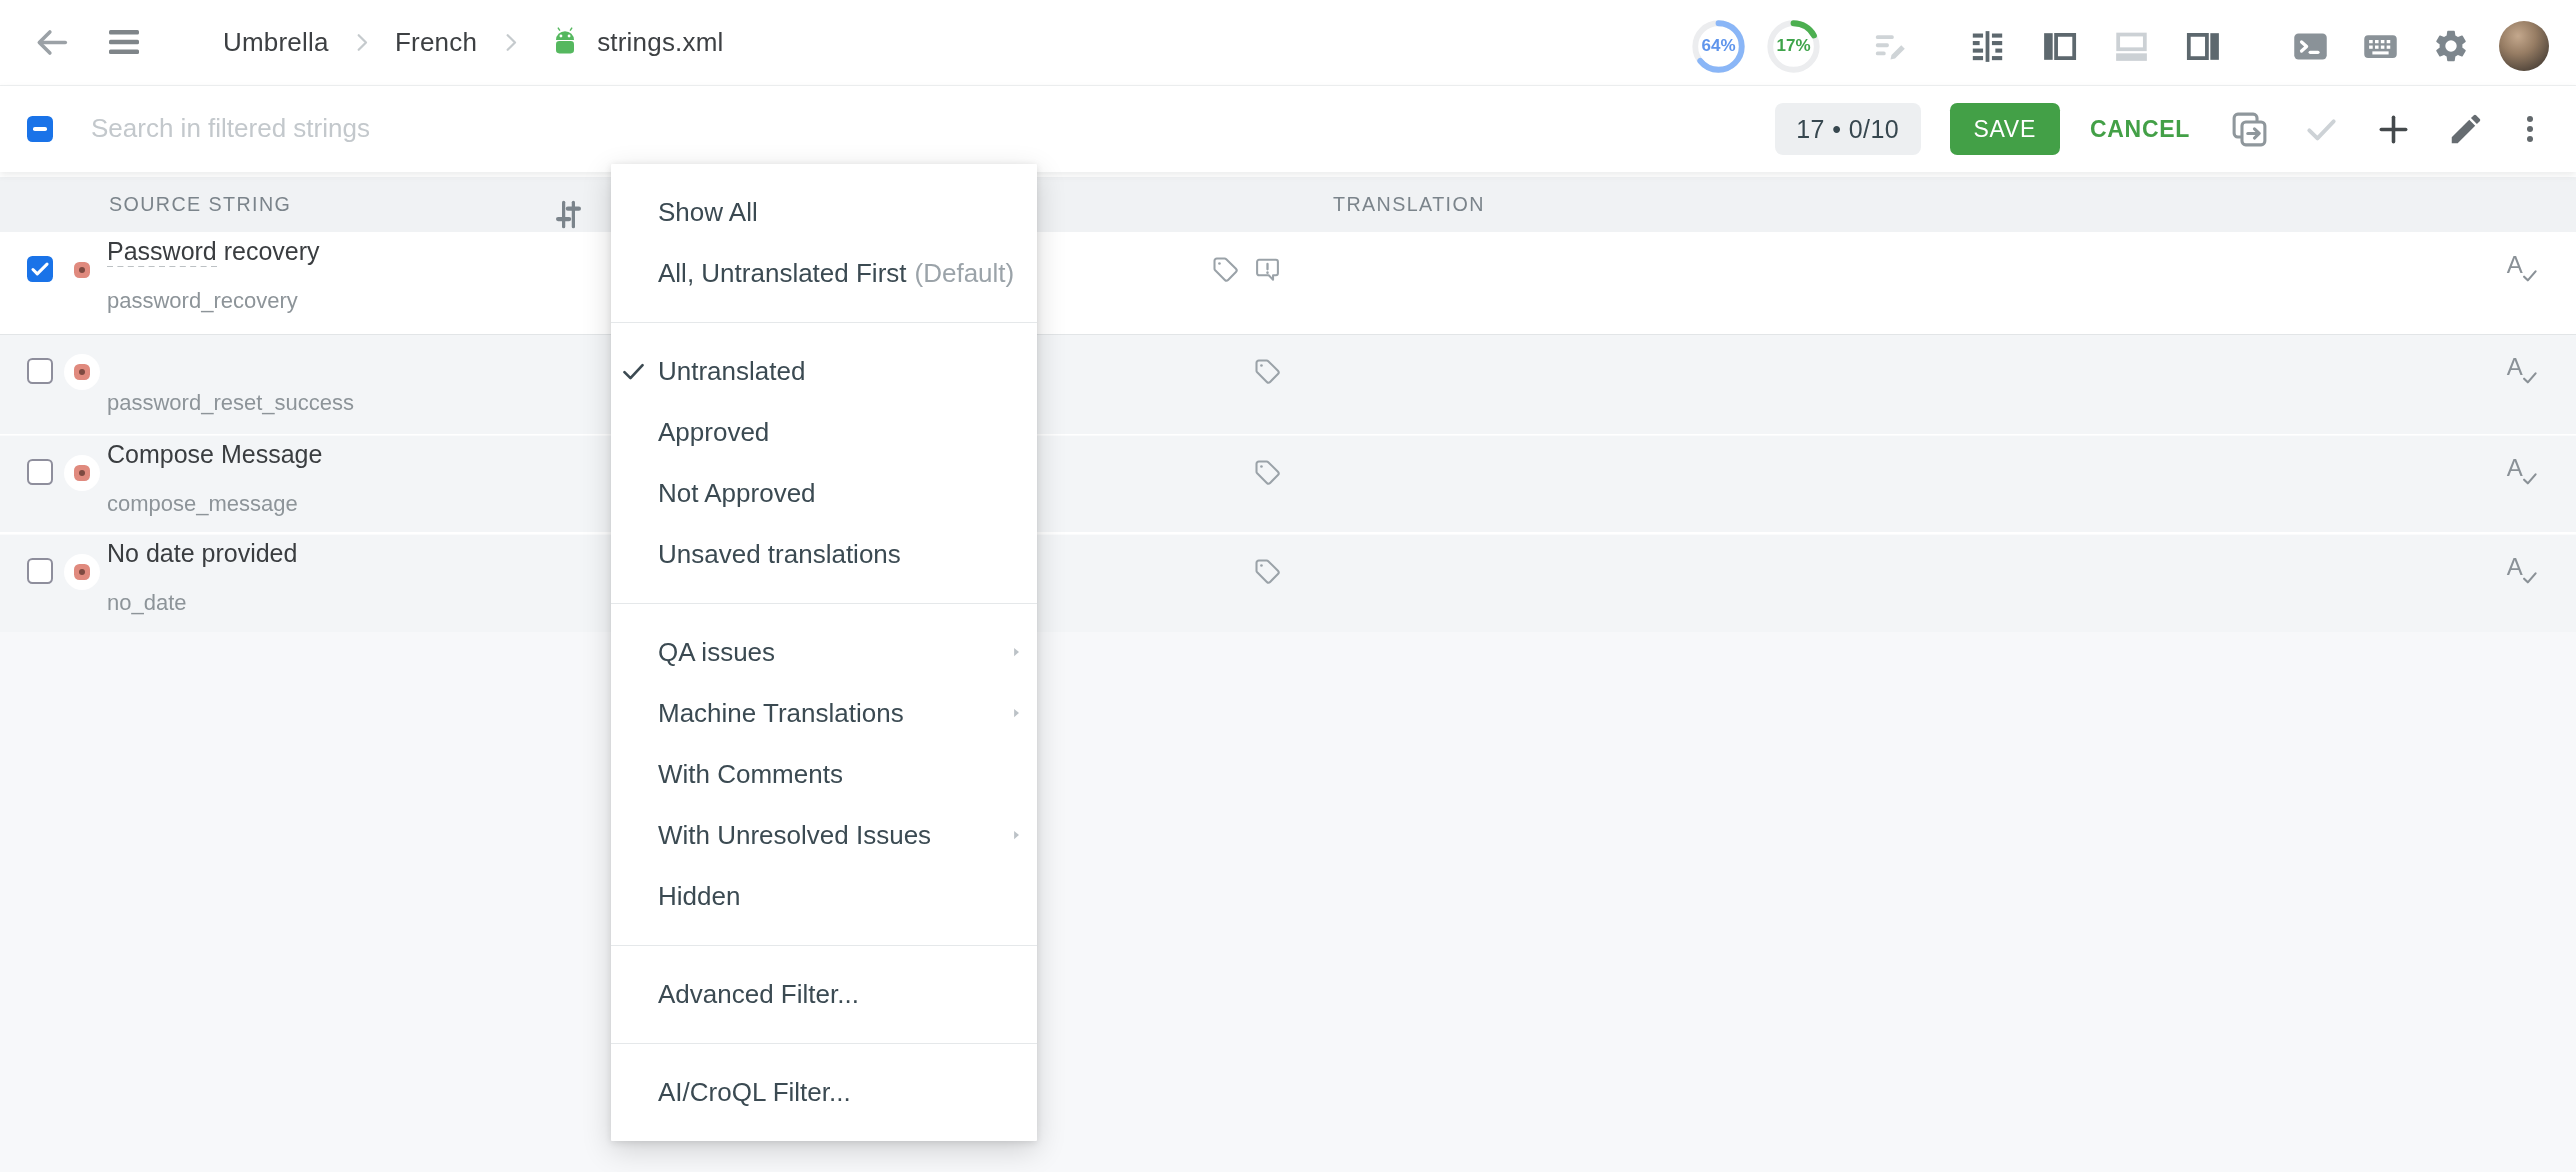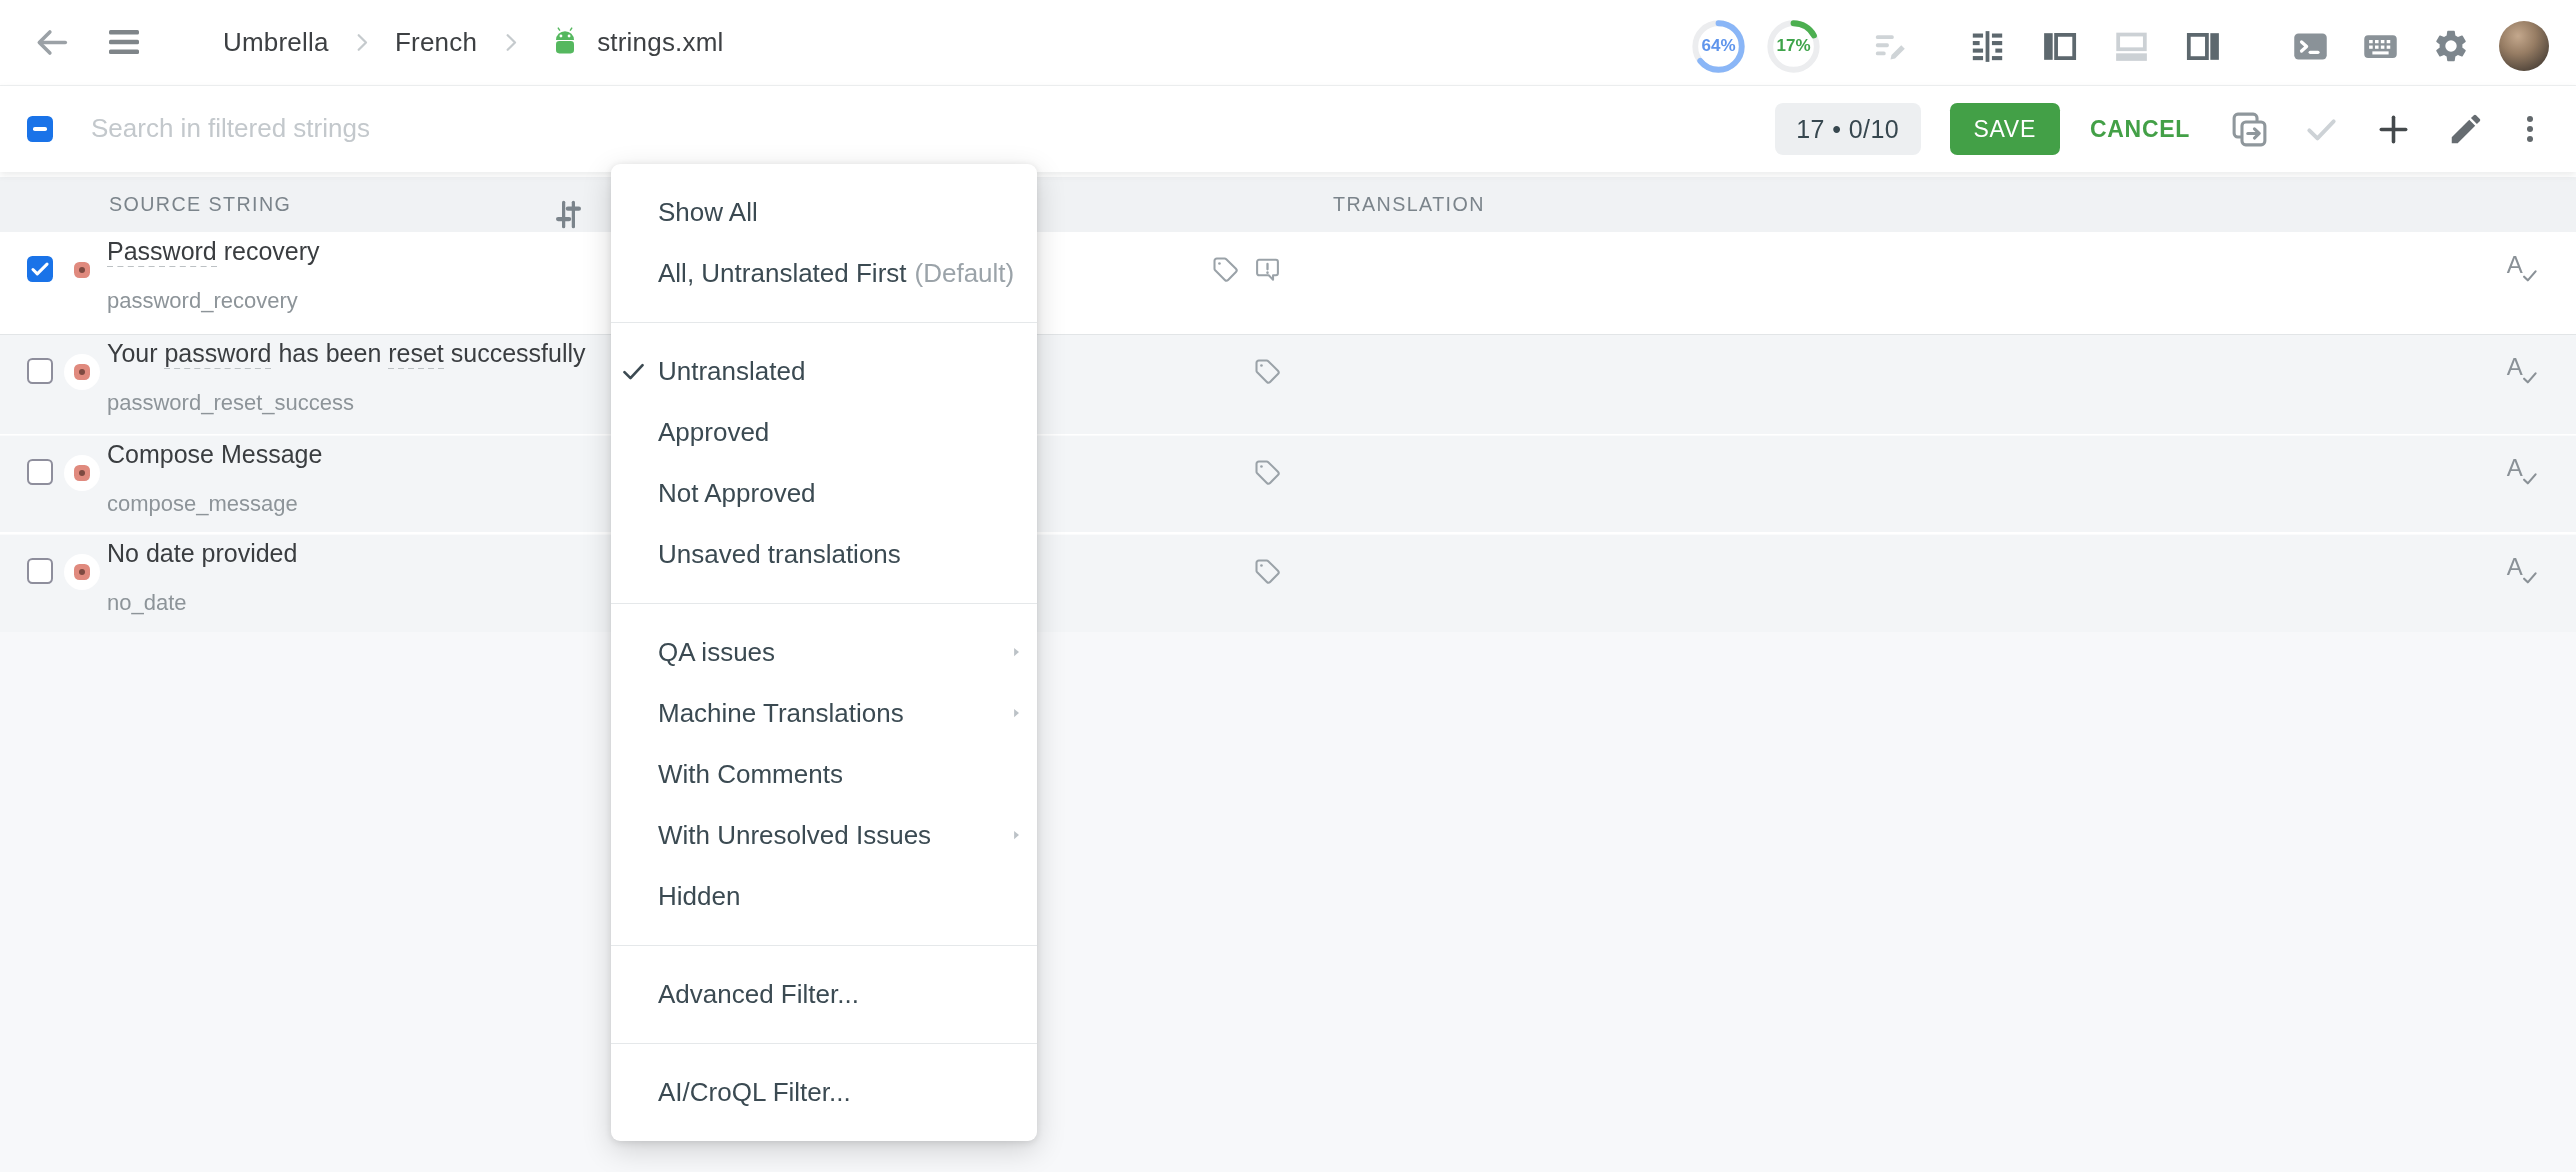--- a/index.html
+++ b/index.html
@@ -69,21 +69,21 @@
          max-width:1073px; overflow:hidden; }
   .dotted { border-bottom:2.7px dashed #bcc1c4; padding-bottom:0.9px; }
   .key { position:absolute; left:107px; top:55px; font-size:22px; color:#8d9499; }
   .mid-icon { position:absolute; top:21.5px; width:29px; height:29px; }
   .spell { position:absolute; left:2504px; top:18px; width:36px; height:36px; }
   .spell .a { position:absolute; left:2.7px; top:0; font-size:24px; color:#8a9197; }
   .spell svg { position:absolute; right:0; bottom:1.8px; }
   .list-rest { position:absolute; left:0; top:632px; width:2576px; height:540px; background:#f7f8fa; }
 
   
-  .menu { position:absolute; left:611px; top:164px; width:426px; background:#fff; border-radius:9px; z-index:30;
+  .menu { position:absolute; left:611px; top:164px; width:426px; background:#fff; border-radius:1px; z-index:30;
           box-shadow:0 9px 30px rgba(0,0,0,.16), 0 1.8px 7.2px rgba(0,0,0,.10); }
   .msec { padding:18px 0; }
   .mdiv { height:0.9px; background:#e5e8ea; }
   .mi { position:relative; height:61px; display:flex; align-items:center; padding-left:47px; padding-right:41px;
         font-size:26px; color:#3b4a52; cursor:pointer; white-space:nowrap; }
   .mi .suffix { color:#9ba3a9; margin-left:8px; }
   .mi .mcheck { position:absolute; left:8px; top:16px; }
   .mi .mchev { position:absolute; right:12.5px; top:21.5px; }
 
   svg { display:block; }
@@ -349,21 +349,20 @@
           <path d="M5 13l4.5 4.5L19 6.5"></path>
         </svg>
     </span>
   </div>
 
   <div class="row" style="top:334px;height:100px;background:#f3f5f7;border-top:0.9px solid #e2e5e7;">
     <div class="cb cb-off"></div>
     <div class="halo">
         <div class="status-sq"></div>
       </div>
-    <div class="src"><span>Your </span><span class="dotted">password</span><span> has been </span><span class="dotted">reset</span><span> successfully</span></div>
     <div class="key">password_reset_success</div>
     <span class="mid-icon" style="left:1253px;">
       <svg width="29" height="29" viewBox="0 0 24 24" fill="none" stroke="#9aa2a8" stroke-width="1.7" stroke-linejoin="round">
         <path d="M11.3 2.9H4.8A1.9 1.9 0 002.9 4.8v6.5c0 .5.2 1 .56 1.34l8 8a1.9 1.9 0 002.68 0l6.5-6.5a1.9 1.9 0 000-2.68l-8-8A1.9 1.9 0 0011.3 2.9z"></path>
         <circle cx="7" cy="7" r="1.1" fill="#9aa2a8" stroke="none"></circle>
       </svg>
     </span>
     <span class="spell">
       <span class="a">A</span>
       <svg width="19.7" height="19.7" viewBox="0 0 24 24" fill="none" stroke="#8a9197" stroke-width="2.6" stroke-linecap="round" stroke-linejoin="round">

